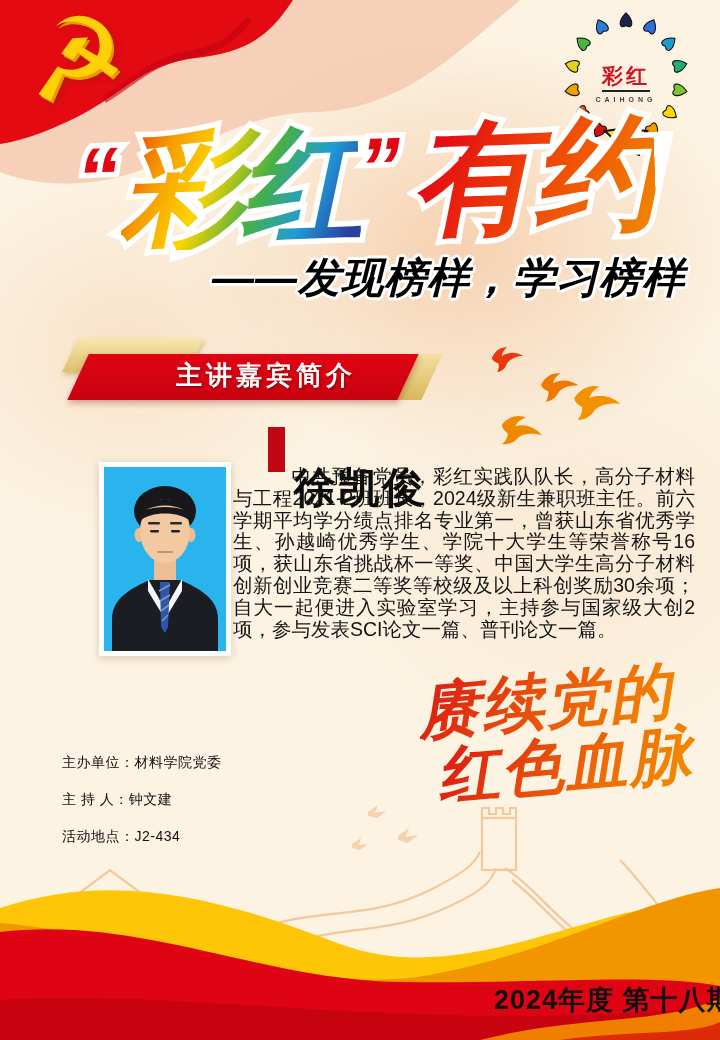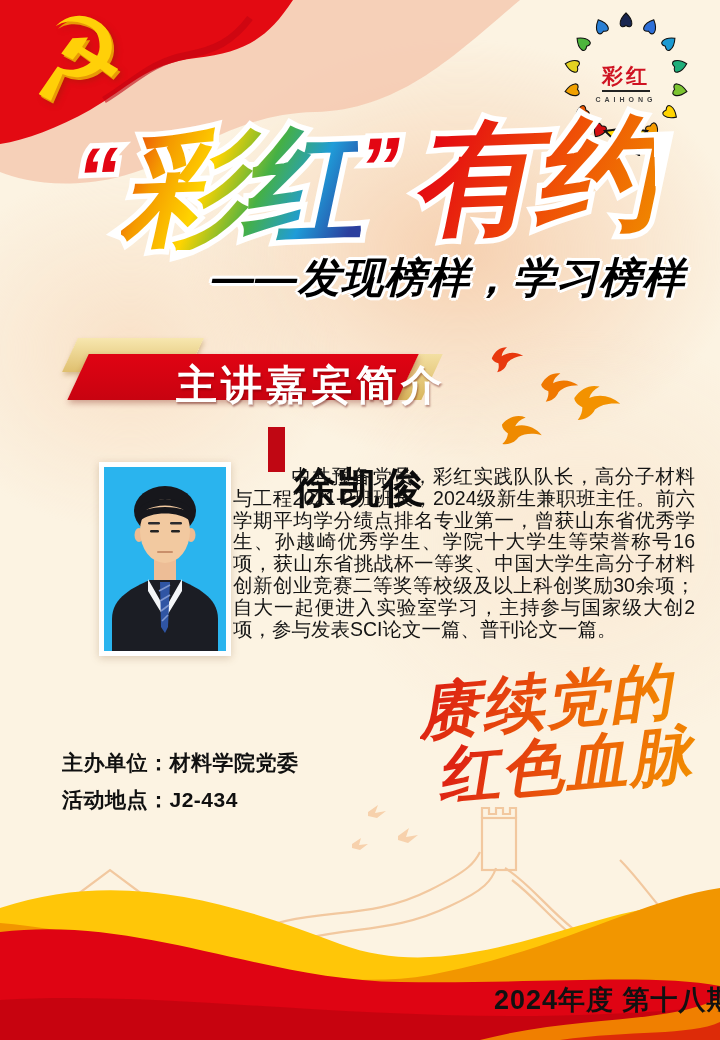--- a/index.html
+++ b/index.html
@@ -53,42 +53,42 @@
   
   .banner{left:60px;top:332px;width:420px;height:80px;}
   .gold-back{position:absolute;left:10px;top:6px;width:126px;height:34px;
     transform:skewX(-25deg);background:linear-gradient(180deg,#f7e7af,#dfbf6e);
     box-shadow:2px 3px 5px rgba(150,100,30,.35);}
   .gold-slice{position:absolute;left:320px;top:22px;width:52px;height:46px;
     transform:skewX(-25deg);background:linear-gradient(180deg,#f3dfa2,#d9b65c);}
   .red-band{position:absolute;left:18px;top:22px;width:330px;height:46px;
     transform:skewX(-25deg);background:linear-gradient(180deg,#e00313,#c80310);
     box-shadow:2px 3px 6px rgba(120,20,10,.35);}
-  .banner-label{position:absolute;left:116px;top:26px;font-size:41px;font-weight:800;
+  .banner-label{position:absolute;left:116px;top:26px;font-size:26px;font-weight:800;
     color:#fff;letter-spacing:4px;white-space:nowrap;text-shadow:1px 2px 2px rgba(90,0,0,.4);}
 
   
   .name-marker{left:268px;top:427px;width:17px;height:45px;background:#c00713;}
   .speaker-name{left:294px;top:420px;font-size:42px;font-weight:800;color:#0a0a0a;
     letter-spacing:2px;margin-top:40px;}
   .photo-frame{left:99px;top:462px;width:122px;height:184px;border:5px solid #fff;
     box-shadow:0 2px 8px rgba(120,80,40,.25);background:#2ab4ee;}
   .bio{left:233px;top:466px;width:462px;font-size:19.5px;line-height:21.8px;
     color:#141414;text-align:justify;text-indent:3em;}
 
   
   .slogan{left:420px;top:668px;width:290px;transform:rotate(-5deg);
     font-weight:800;font-style:italic;line-height:1.02;}
   .slogan div{font-size:62px;letter-spacing:2px;white-space:nowrap;
     background:linear-gradient(120deg,#de2412 10%,#ee6a07 60%,#f29100 95%);
     -webkit-background-clip:text;background-clip:text;color:transparent;}
   .slogan .s2{margin-left:14px;margin-top:2px;}
 
   
-  .info{left:62px;top:744px;font-size:21px;font-weight:700;color:#101010;}
+  .info{left:62px;top:744px;font-size:14px;font-weight:400;color:#101010;}
   .info .row{height:37px;line-height:37px;white-space:nowrap;letter-spacing:.5px;}
 
   
   .waves-svg{left:0;top:840px;}
   .greatwall-svg{left:0;top:740px;opacity:.55;}
   .issue{left:494px;top:982px;font-size:27px;font-weight:800;color:#111;
     letter-spacing:1px;white-space:nowrap;}
 </style>
 </head>
 <body>
@@ -219,20 +219,21 @@
 
   <div class="abs bio">中共预备党员，彩红实践队队长，高分子材料与工程2021-2班班长，2024级新生兼职班主任。前六学期平均学分绩点排名专业第一，曾获山东省优秀学生、孙越崎优秀学生、学院十大学生等荣誉称号16项，获山东省挑战杯一等奖、中国大学生高分子材料创新创业竞赛二等奖等校级及以上科创奖励30余项；自大一起便进入实验室学习，主持参与国家级大创2项，参与发表SCI论文一篇、普刊论文一篇。</div>
 
   <div class="abs slogan">
     <div class="s1">赓续党的</div>
     <div class="s2">红色血脉</div>
   </div>
 
   <div class="abs info">
     <div class="row"><span>主办单位：</span><span>材料学院党委</span></div>
+    <div class="row"><span>主 持 人：</span><span>钟文建</span></div>
     <div class="row"><span>活动地点：</span><span>J2-434</span></div>
   </div>
 
   <svg class="abs waves-svg" width="720" height="200" viewBox="0 0 720 200">
     <path d="M0,68 C120,28 230,62 340,104 C470,152 600,55 720,62 L720,200 L0,200 Z" fill="#ffc608"></path>
     <path d="M720,48 C640,60 560,110 430,135 C300,158 120,92 0,83 L0,200 L720,200 Z" fill="#f29600"></path>
     <path d="M0,92 C140,75 260,140 400,142 C540,144 650,133 720,146 L720,200 L0,200 Z" fill="#df0413"></path>
     <path d="M0,160 C200,148 420,196 720,166 L720,200 L0,200 Z" fill="#c3040f" opacity=".85"></path>
     <path d="M480,200 C580,174 660,186 720,158 L720,200 Z" fill="#f07f00"></path>
     <path d="M560,200 C630,190 690,196 720,182 L720,200 Z" fill="#dd2b08"></path>

